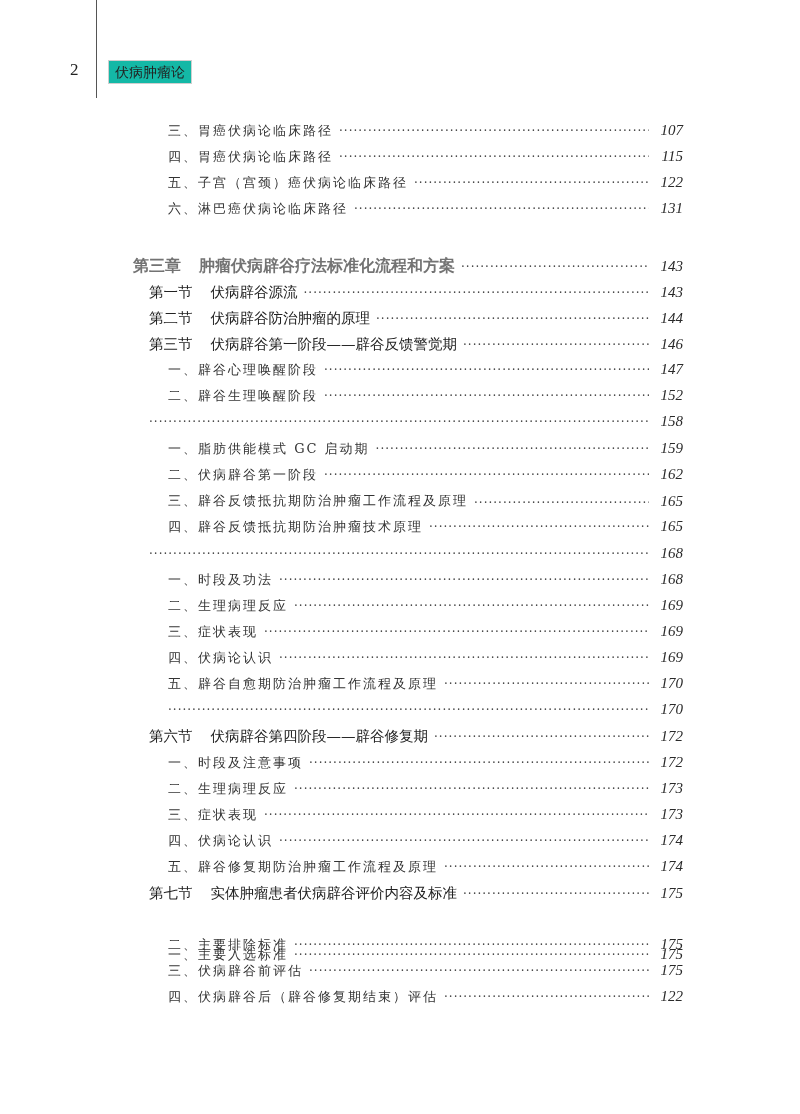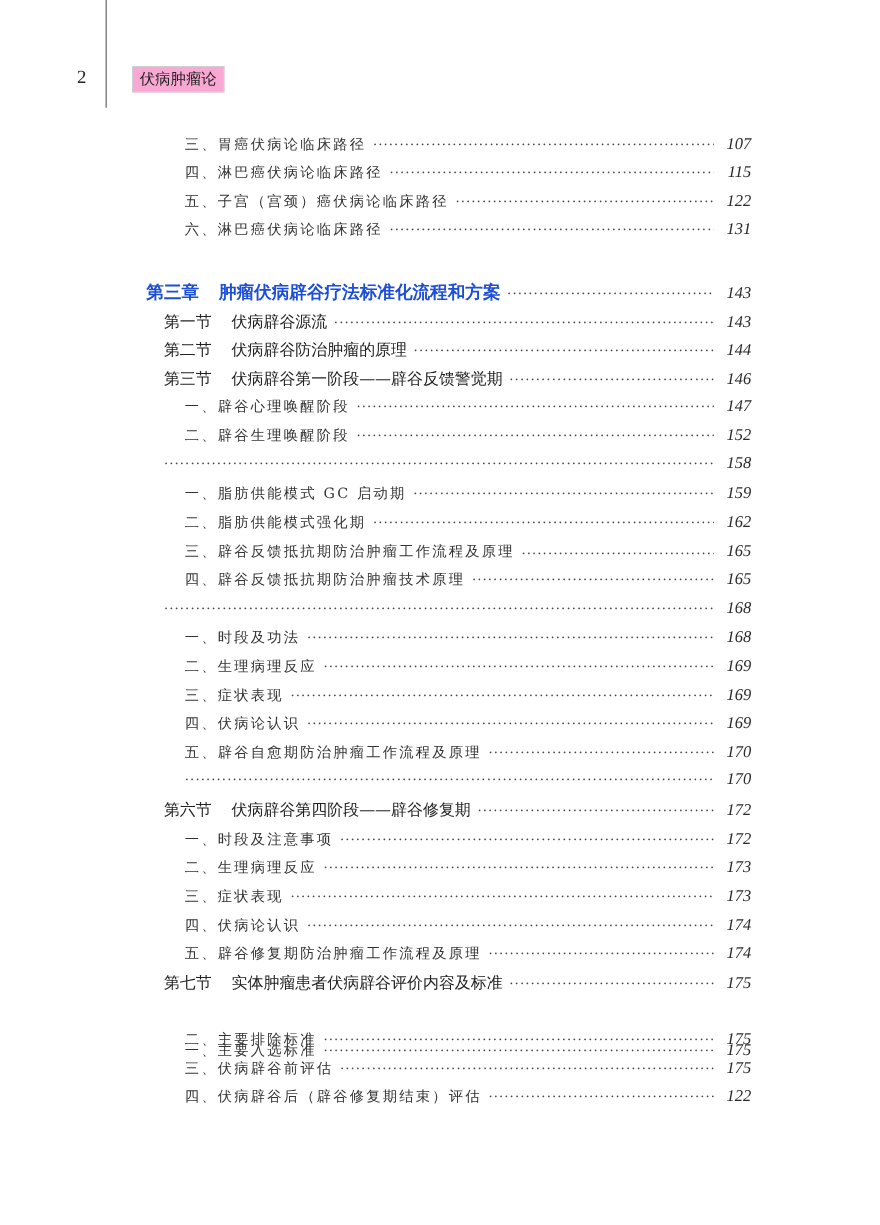--- a/index.html
+++ b/index.html
@@ -10,22 +10,22 @@
   }
   .vline {
     position: absolute; left: 96px; top: 0; width: 1px; height: 98px;
     background: #555;
   }
   .page-num {
     position: absolute; left: 70px; top: 60px; font-size: 17px;
     font-family: "Liberation Serif", serif; color: #222;
   }
   .book-tag {
-    position: absolute; left: 120px; top: 60px; height: 22px;
-    padding: 0 6px; background: #f9a8d4; border: 1px solid #cfcfcf;
+    position: absolute; left: 108px; top: 60px; height: 22px;
+    padding: 0 6px; background: #14b8a6; border: 1px solid #cfcfcf;
     font-family: "DejaVu Sans", sans-serif; font-size: 14px; line-height: 22px;
     color: #222;
   }
   .toc { position: absolute; left: 0; top: 0; width: 800px; }
   .row {
     position: absolute; display: flex; align-items: baseline;
     right: 117px; white-space: nowrap;
   }
   .row .label { flex: 0 0 auto; padding-right: 6px; }
   .row .dots {
@@ -34,41 +34,41 @@
   }
   .row .dots::before {
     content: "································································································································································";
   }
   .row .page {
     flex: 0 0 auto; padding-left: 6px; font-style: italic;
     font-family: "Liberation Serif", serif; font-size: 15px; width: 28px; text-align: right;
   }
   .lvl-item .label { font-size: 13px; letter-spacing: 2px; color: #333; }
   .lvl-section .label { font-size: 14.5px; color: #222; }
-  .lvl-chapter .label { font-size: 16px; font-weight: bold; color: #1d4ed8; font-family: Liberation Sans, sans-serif; }
+  .lvl-chapter .label { font-size: 16px; font-weight: bold; color: #737373; font-family: Liberation Sans, sans-serif; }
   .lvl-item { left: 168px; }
   .lvl-section { left: 149px; }
   .lvl-chapter { left: 133px; }
   .gap { display: inline-block; width: 18px; }
 </style>
 </head>
 <body>
 
 <div class="vline"></div>
 <div class="page-num">2</div>
 <div class="book-tag">伏病肿瘤论</div>
 
 <div class="toc" id="toc">
     <div class="row lvl-item" style="top: 122px;">
       <span class="label">三、胃癌伏病论临床路径</span>
       <span class="dots"></span>
       <span class="page">107</span>
     </div>
     <div class="row lvl-item" style="top: 148px;">
-      <span class="label">四、淋巴癌伏病论临床路径</span>
+      <span class="label">四、胃癌伏病论临床路径</span>
       <span class="dots"></span>
       <span class="page">115</span>
     </div>
     <div class="row lvl-item" style="top: 174px;">
       <span class="label">五、子宫（宫颈）癌伏病论临床路径</span>
       <span class="dots"></span>
       <span class="page">122</span>
     </div>
     <div class="row lvl-item" style="top: 200px;">
       <span class="label">六、淋巴癌伏病论临床路径</span>
@@ -108,21 +108,21 @@
     <div class="row lvl-section" style="top: 413px;">
       <span class="dots"></span>
       <span class="page">158</span>
     </div>
     <div class="row lvl-item" style="top: 440px;">
       <span class="label">一、脂肪供能模式 GC 启动期</span>
       <span class="dots"></span>
       <span class="page">159</span>
     </div>
     <div class="row lvl-item" style="top: 466px;">
-      <span class="label">二、脂肪供能模式强化期</span>
+      <span class="label">二、伏病辟谷第一阶段</span>
       <span class="dots"></span>
       <span class="page">162</span>
     </div>
     <div class="row lvl-item" style="top: 492px; align-items: flex-end;">
       <span class="label">三、辟谷反馈抵抗期防治肿瘤工作流程及原理</span>
       <span class="dots"></span>
       <span class="page">165</span>
     </div>
     <div class="row lvl-item" style="top: 518px;">
       <span class="label">四、辟谷反馈抵抗期防治肿瘤技术原理</span>

